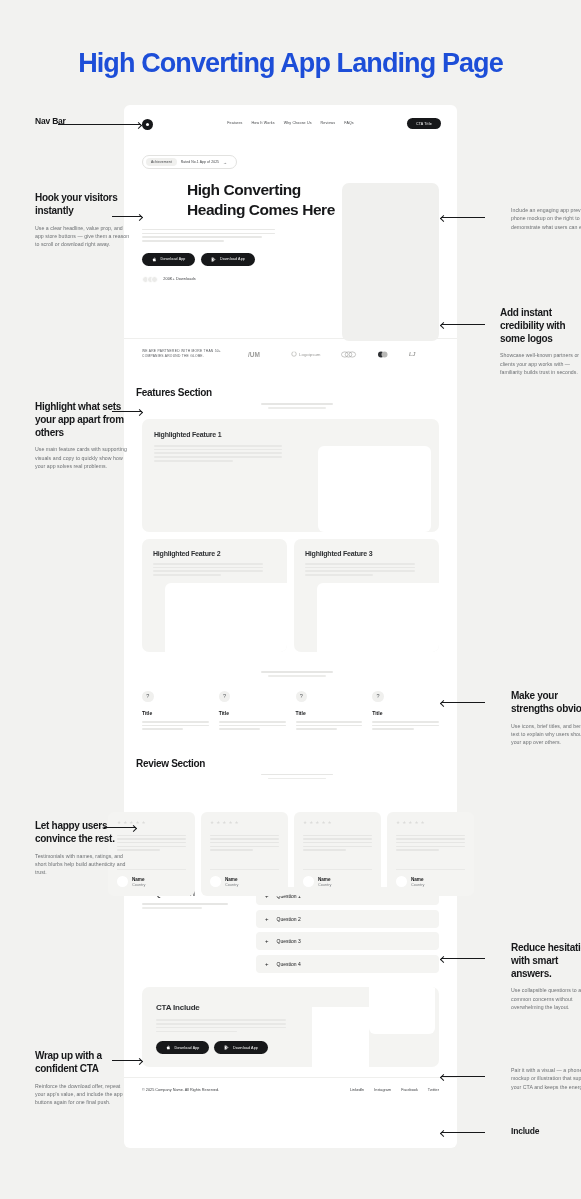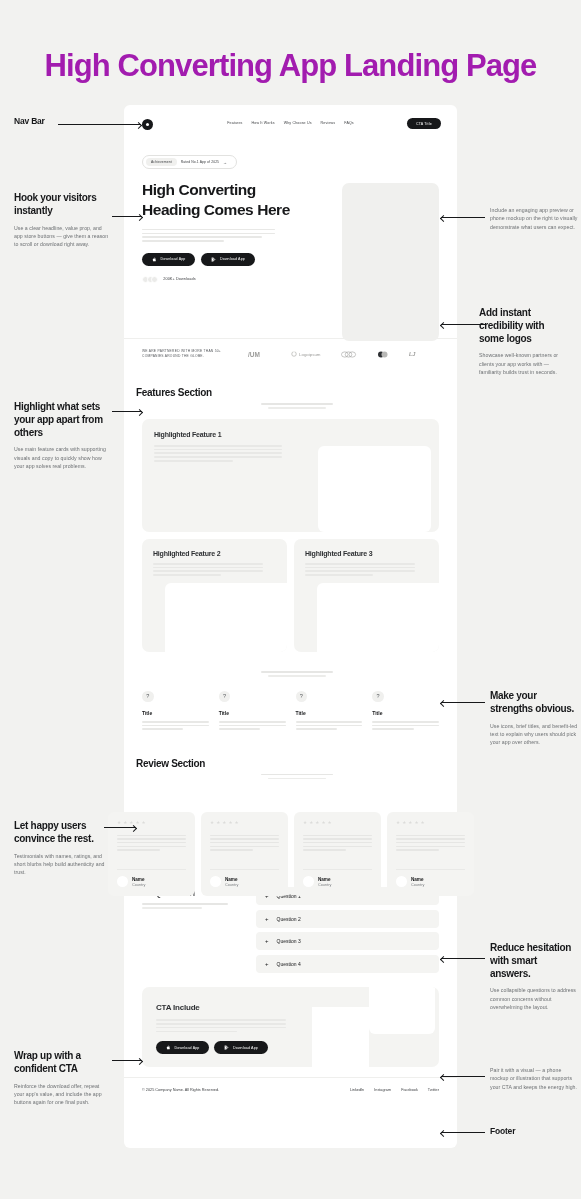--- a/index.html
+++ b/index.html
@@ -7,22 +7,22 @@
     width: 581px; height: 1199px;
     background: #f2f2f0;
     font-family: "Liberation Sans", sans-serif;
     overflow: hidden;
   }
   .page { position: relative; width: 581px; height: 1199px; }
 
   
   .main-title {
     position: absolute; left: 0; top: 48px; width: 581px;
-    text-align: center; font-size: 31px; font-weight: 700;
-    letter-spacing: -0.9px; color: #a21caf;
+    text-align: center; font-size: 27px; font-weight: 700;
+    letter-spacing: -0.9px; color: #1d4ed8;
   }
 
   
   .mock {
     position: absolute; left: 124px; top: 105px;
     width: 333px; height: 1043px;
     background: #ffffff; border-radius: 6px; overflow: hidden;
   }
 
   
@@ -54,21 +54,21 @@
     padding: 2.5px 6px 2.5px 3px; background: #fff; margin-bottom: 11px;
   }
   .badge .pill {
     background: #f0f0ee; border-radius: 20px; padding: 1.6px 5px;
     font-size: 3.4px; color: #3d3f42; letter-spacing: 0.1px;
   }
   .badge .txt { font-size: 3.4px; color: #3d3f42; letter-spacing: 0.1px; }
   .badge .arw { font-size: 4px; color: #3d3f42; margin-right: 3px; }
   .hero-h1 {
     font-size: 15.5px; font-weight: 700; line-height: 1.28;
-    letter-spacing: -0.45px; color: #17181a; width: 160px;
+    letter-spacing: -0.45px; color: #17181a; width: 160px; margin-left: 45px;
   }
   .hero-lines { margin-top: 9px; width: 133px; }
   .ln { height: 1.6px; background: #e8e8e6; border-radius: 2px; margin-bottom: 2.2px; }
   .ln.w90 { width: 90%; } .ln.w100 { width: 100%; } .ln.w62 { width: 62%; }
   .hero-btns { display: flex; gap: 6px; margin-top: 11px; }
   .dl-btn {
     display: inline-flex; align-items: center; gap: 3.5px;
     background: #17181a; color: #fff; border-radius: 20px;
     padding: 4px 10px; font-size: 3.6px; letter-spacing: 0.15px;
     border: none; font-family: inherit;
@@ -177,21 +177,21 @@
   
   .footer {
     display: flex; align-items: center; justify-content: space-between;
     padding: 10px 18px 12px 18px; border-top: 1px solid #efefed; margin-top: 10px;
   }
   .footer .cp { font-size: 3.8px; color: #3d3f42; }
   .footer .fl { display: flex; gap: 10px; }
   .footer .fl span { font-size: 3.8px; color: #3d3f42; }
 
   
-  .anno { position: absolute; }
+  .anno { position: absolute; margin-left: 21px; }
   .anno h5 {
     font-size: 10px; font-weight: 700; line-height: 1.28;
     letter-spacing: -0.3px; color: #17181a;
   }
   .anno p {
     font-size: 5.2px; line-height: 1.62; color: #6d7073;
     margin-top: 6px; letter-spacing: 0.05px;
   }
   .anno.small p { margin-top: 0; }
   .anno-lbl { font-size: 8.5px; font-weight: 700; color: #17181a; letter-spacing: -0.2px; }
@@ -604,17 +604,17 @@
     <p>Reinforce the download offer, repeat your app's value, and include the app buttons again for one final push.</p>
   </div>
   <div class="arrow r" style="left:112px; top:1060px; width:30px;"></div>
 
   <div class="anno small" style="left:490px; top:1066px; width:88px;">
     <p>Pair it with a visual — a phone mockup or illustration that supports your CTA and keeps the energy high.</p>
   </div>
   <div class="arrow l" style="left:441px; top:1076px; width:44px;"></div>
 
   <div class="anno" style="left:490px; top:1126px;">
-    <div class="anno-lbl">Footer</div>
+    <div class="anno-lbl">Include</div>
   </div>
   <div class="arrow l" style="left:441px; top:1132px; width:44px;"></div>
 
 </div>
 
 </body></html>

